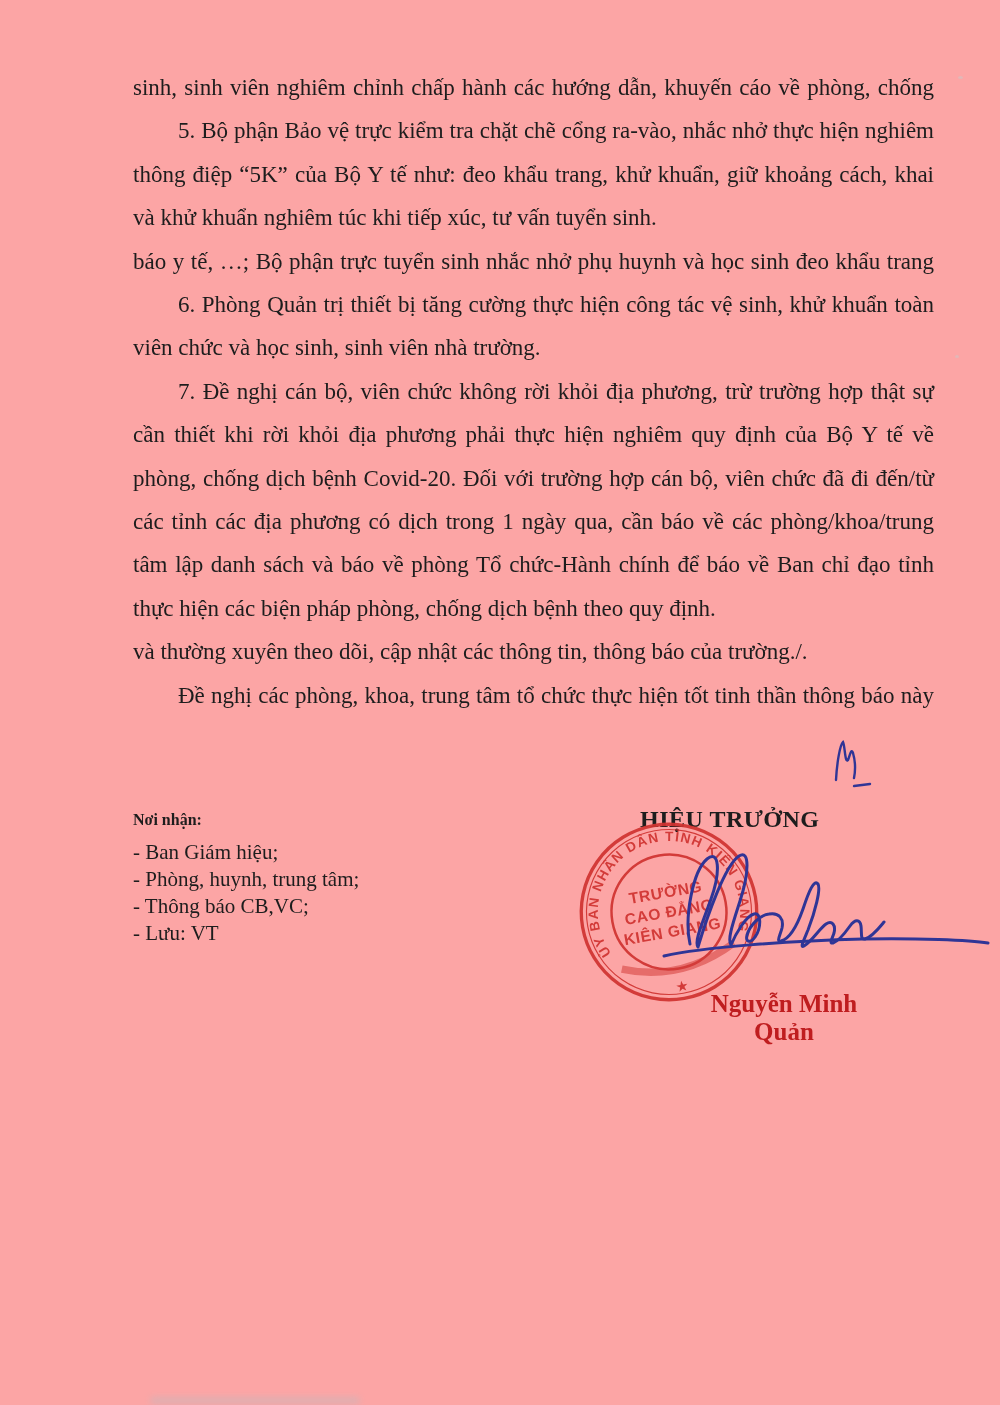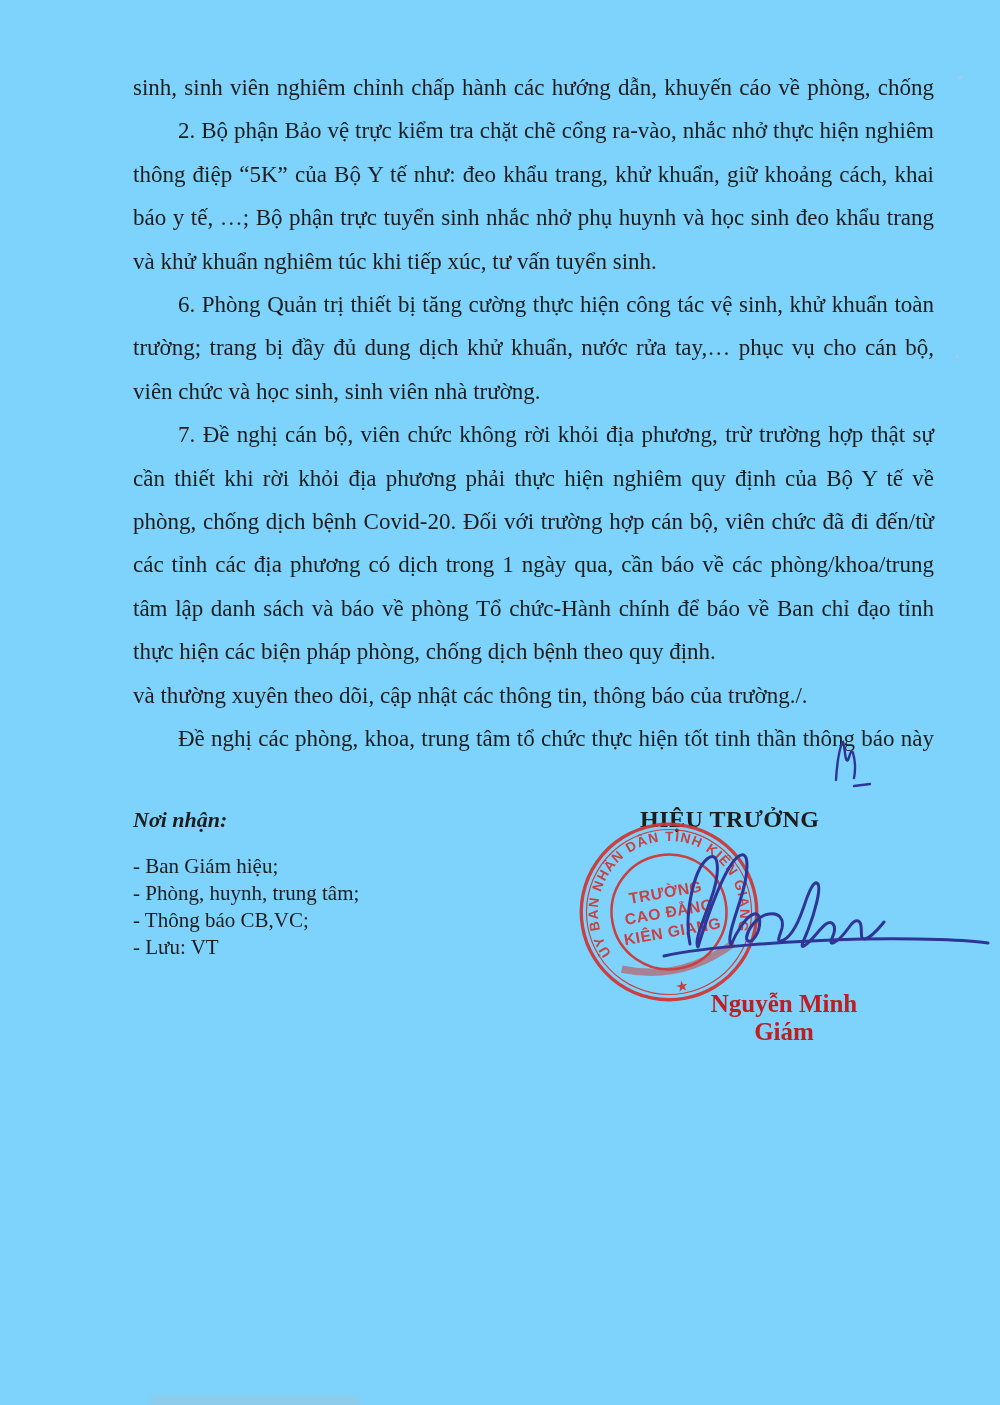--- a/index.html
+++ b/index.html
@@ -1,39 +1,39 @@
 <!DOCTYPE html>
 <html><head>
 <meta charset="utf-8">
 <style>
   html,body{margin:0;padding:0;background:#e8e8e8;}
   .page{
     position:relative;
     width:1000px;height:1405px;
     margin:0 auto;
-    background:#7dd3fc;
+    background:#fca5a5;
     overflow:hidden;
     font-family:"Liberation Serif","DejaVu Serif",serif;
     color:#1d1d1d;
   }
   
   .bodytext{
     position:absolute;left:133px;top:66px;width:801px;
     font-size:23px;line-height:43.4px;
   }
   .jline{ text-align:justify; text-align-last:justify; white-space:normal; }
   .jline.end{ text-align-last:left; }
   .jline.ind{ padding-left:45px; }
   
   .recipients{
     position:absolute;left:133px;top:806px;width:330px;
     font-size:21px;line-height:27px;
   }
   .recipients .heading{
-    font-weight:bold;font-style:italic;font-size:22px;margin-bottom:20px;
+    font-weight:bold;font-size:16px;margin-bottom:6px;
   }
   
   .signer-title{
     position:absolute;left:640px;top:806px;width:245px;
     font-weight:bold;font-size:24px;letter-spacing:.5px;
   }
   .signer-name{
     position:absolute;left:684px;top:990px;width:200px;
     text-align:center;font-weight:bold;font-size:25px;
     color:#bf1d1f;
@@ -58,28 +58,27 @@
 </head>
 <body>
 
 <div class="page">
 
   <div class="bodytext">
     <div>
       <div class="jline">sinh, sinh viên nghiêm chỉnh chấp hành các hướng dẫn, khuyến cáo về phòng, chống</div>
     </div>
     <div>
-      <div class="jline ind">2. Bộ phận Bảo vệ trực kiểm tra chặt chẽ cổng ra-vào, nhắc nhở thực hiện nghiêm</div>
+      <div class="jline ind">5. Bộ phận Bảo vệ trực kiểm tra chặt chẽ cổng ra-vào, nhắc nhở thực hiện nghiêm</div>
       <div class="jline">thông điệp “5K” của Bộ Y tế như: đeo khẩu trang, khử khuẩn, giữ khoảng cách, khai</div>
+      <div class="jline end">và khử khuẩn nghiêm túc khi tiếp xúc, tư vấn tuyển sinh.</div>
       <div class="jline">báo y tế, …; Bộ phận trực tuyển sinh nhắc nhở phụ huynh và học sinh đeo khẩu trang</div>
-      <div class="jline end">và khử khuẩn nghiêm túc khi tiếp xúc, tư vấn tuyển sinh.</div>
     </div>
     <div>
       <div class="jline ind">6. Phòng Quản trị thiết bị tăng cường thực hiện công tác vệ sinh, khử khuẩn toàn</div>
-      <div class="jline">trường; trang bị đầy đủ dung dịch khử khuẩn, nước rửa tay,… phục vụ cho cán bộ,</div>
       <div class="jline end">viên chức và học sinh, sinh viên nhà trường.</div>
     </div>
     <div>
       <div class="jline ind">7. Đề nghị cán bộ, viên chức không rời khỏi địa phương, trừ trường hợp thật sự</div>
       <div class="jline">cần thiết khi rời khỏi địa phương phải thực hiện nghiêm quy định của Bộ Y tế về</div>
       <div class="jline">phòng, chống dịch bệnh Covid-20. Đối với trường hợp cán bộ, viên chức đã đi đến/từ</div>
       <div class="jline">các tỉnh các địa phương có dịch trong 1 ngày qua, cần báo về các phòng/khoa/trung</div>
       <div class="jline">tâm lập danh sách và báo về phòng Tổ chức-Hành chính để báo về Ban chỉ đạo tỉnh</div>
       <div class="jline end">thực hiện các biện pháp phòng, chống dịch bệnh theo quy định.</div>
     </div>
@@ -134,19 +133,19 @@
     </g>
   </svg>
 
   <svg class="paraph" viewBox="0 0 48 58">
     <g fill="none" stroke="#2f3596" stroke-width="2.4" stroke-linecap="round">
       <path d="M 10,44 C 11,26 14,9 17,6 C 19,10 19,28 22,24 C 24,19 25,12 27,17 C 29,24 30,32 28,42"></path>
       <path d="M 28,50 L 44,48"></path>
     </g>
   </svg>
 
-  <div class="signer-name">Nguyễn Minh Giám</div>
+  <div class="signer-name">Nguyễn Minh Quản</div>
 
   <div class="smudge"></div>
   <div class="speck" style="left:958px;top:76px;width:5px;height:3px;"></div>
   <div class="speck" style="left:955px;top:355px;width:4px;height:3px;"></div>
 
 </div>
 
 </body></html>

